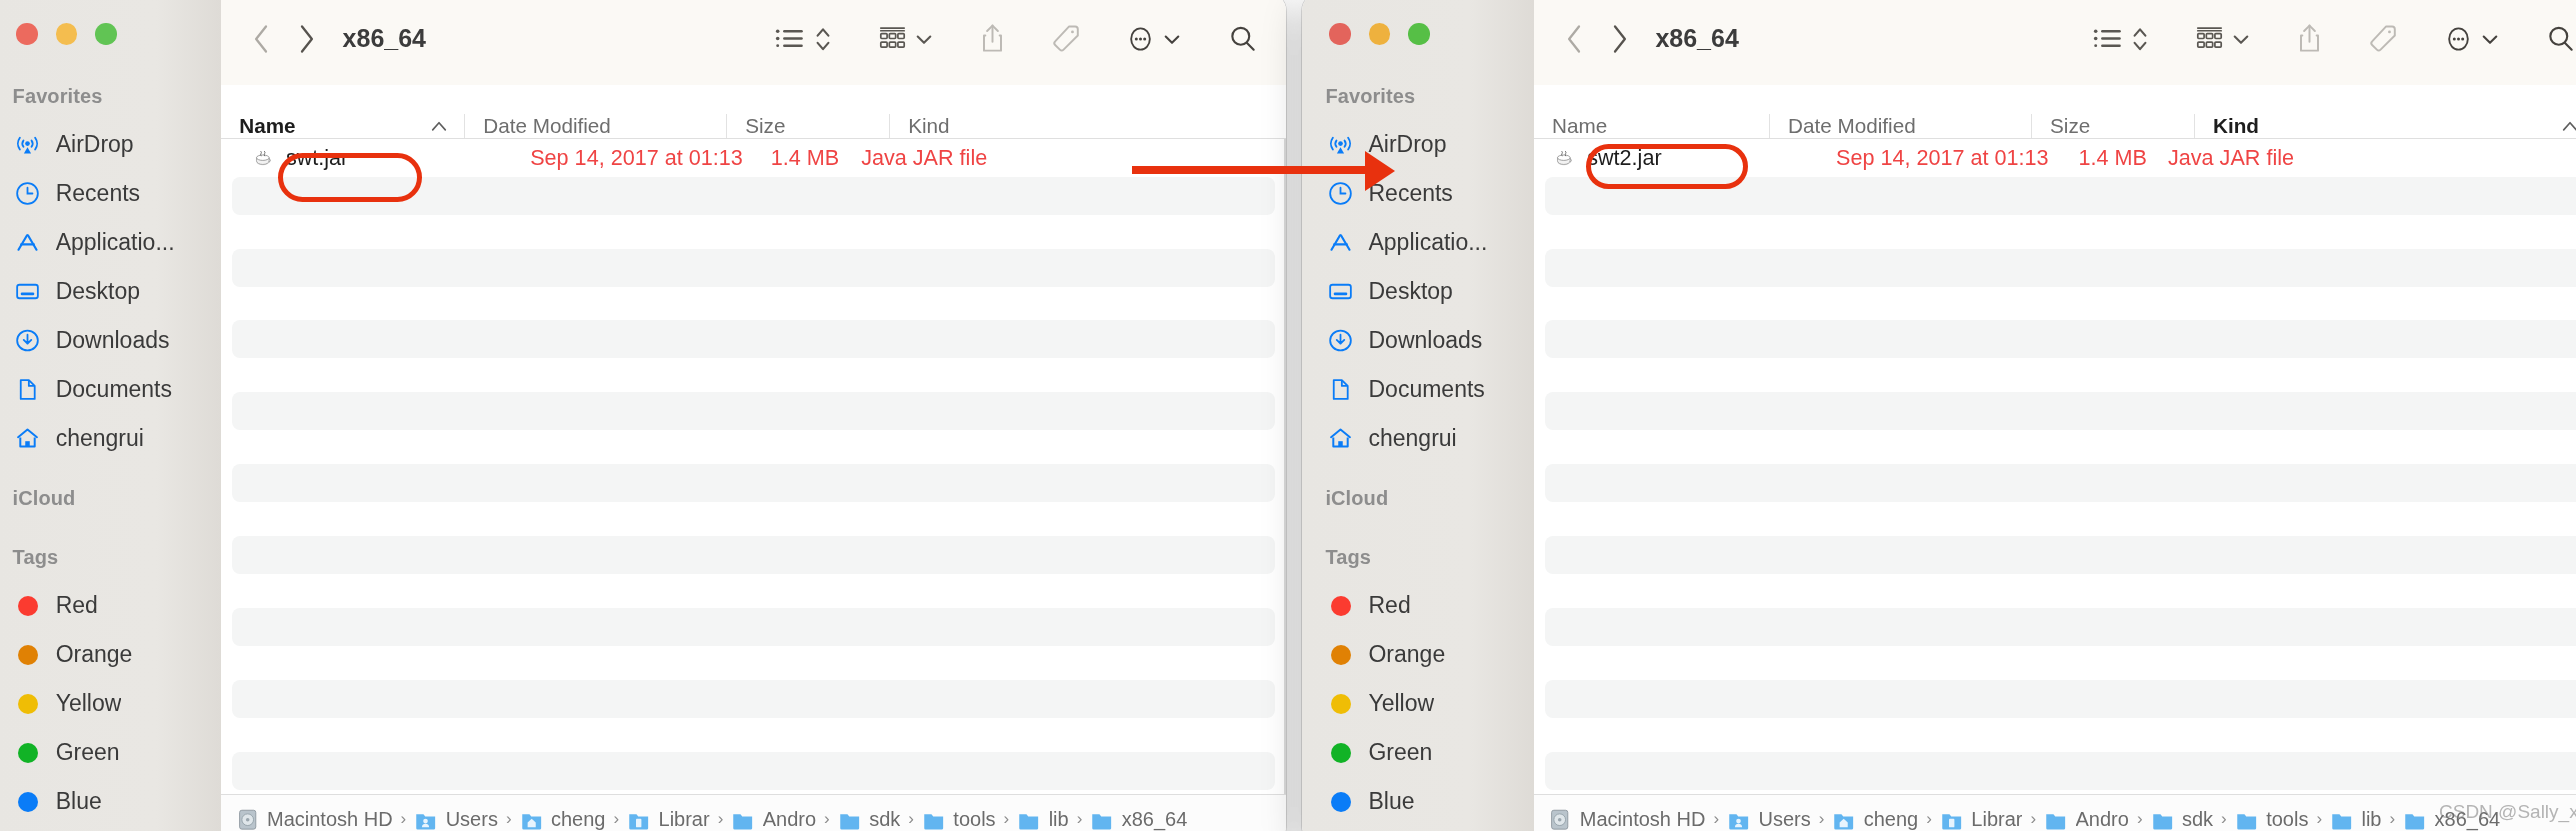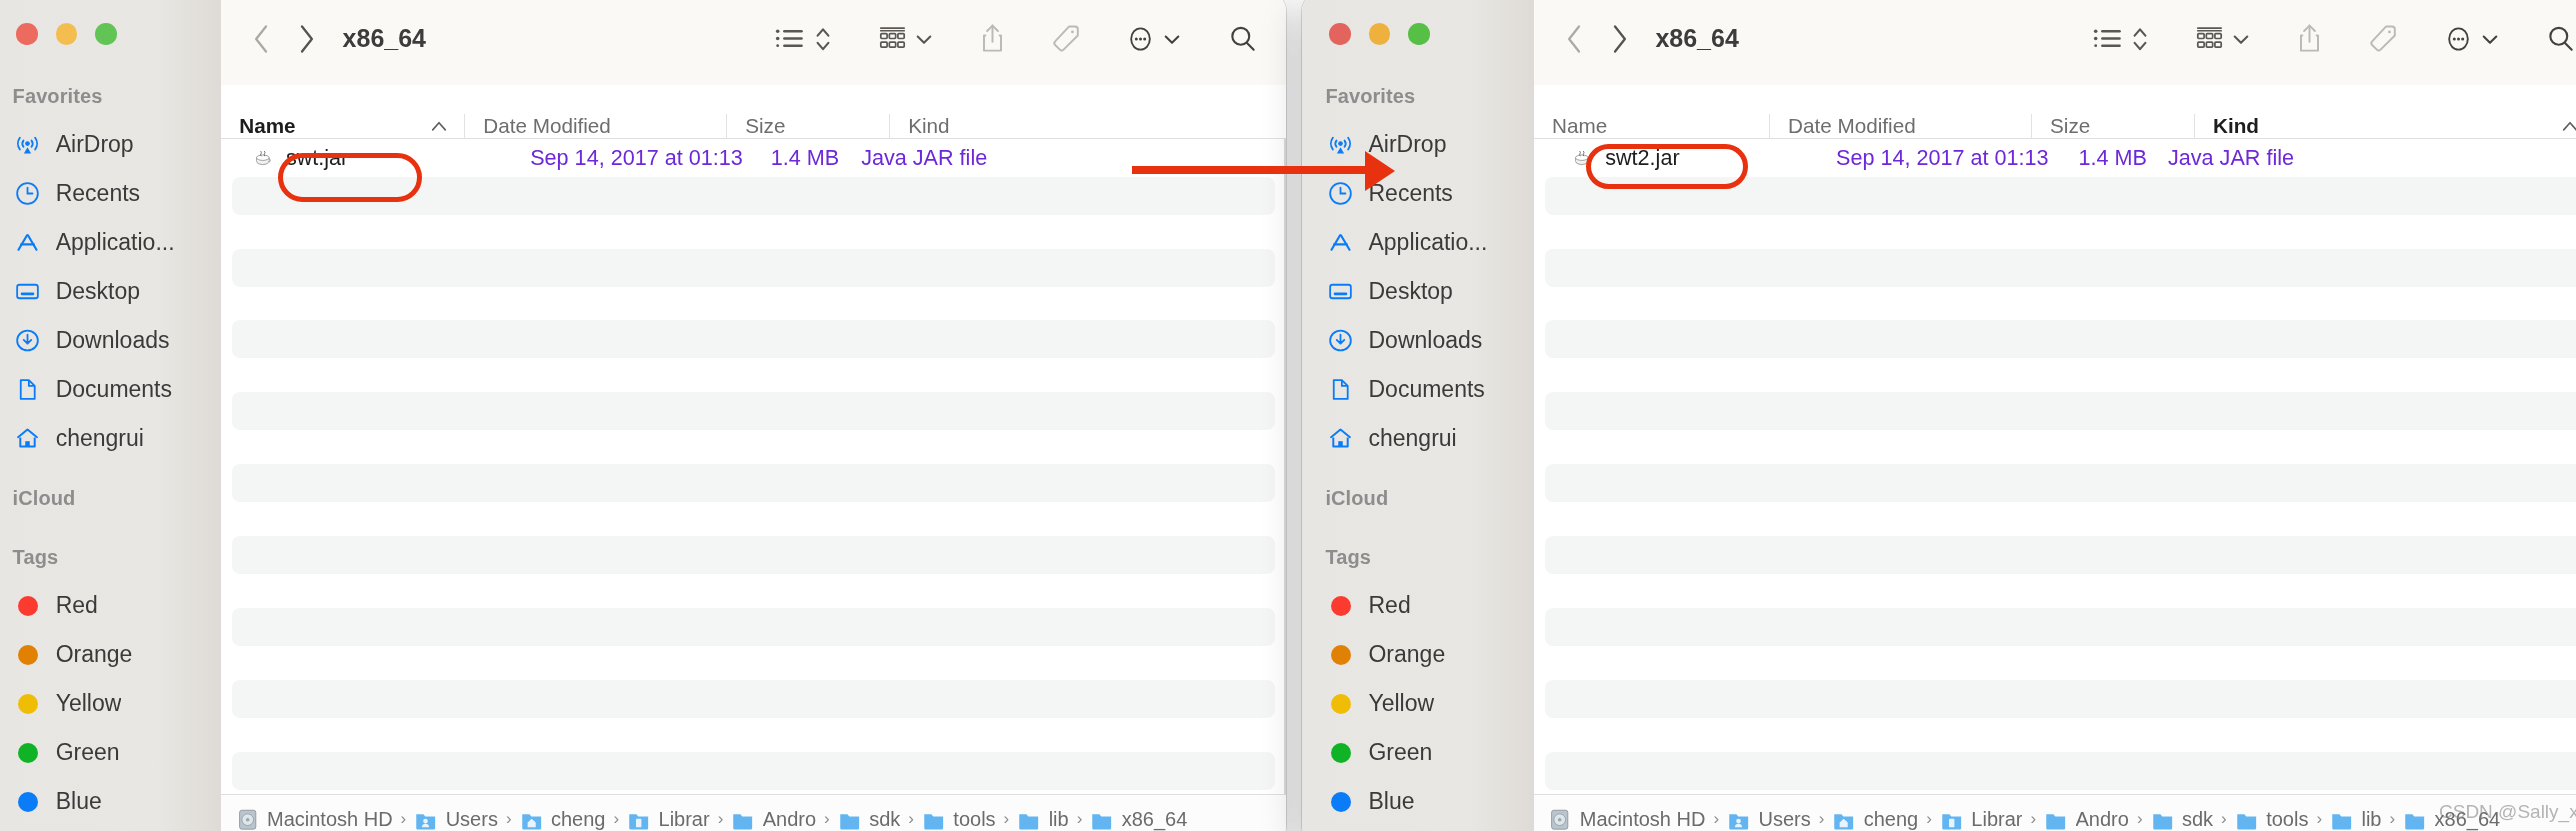--- a/index.html
+++ b/index.html
@@ -82,21 +82,21 @@
   .col.sorted { color: #1d1d1d; font-weight: 700; }
   .sort-caret { position:absolute; right: 16px; top: 50%; transform: translateY(-50%); }
 
   
   .rows { position: absolute; left:0; right:0; top: 146px; bottom: 50px; overflow:hidden; }
   .row {
     position: absolute; left: 0; right: 0; height: 38px;
     display:flex; align-items:center;
   }
   .row.stripe { background: #f4f5f5; border-radius: 8px; margin: 0 10.8px; }
-  .row .cell { font-size: 21.6px; color: #6d28d9; white-space: nowrap; }
+  .row .cell { font-size: 21.6px; color: #ef4444; white-space: nowrap; }
   .row .cell.name { display:flex; align-items:center; gap: 10.8px; color: #1d1d1d; }
   .row .cell.size { text-align: right; }
   .jar-ico { width: 23.4px; height: 23.4px; flex: 0 0 23.4px; }
   .jar-ico svg { display:block; }
 
   
   .pathbar {
     position: absolute; left: 0; right: 0; bottom: 0; height: 50px;
     background: #fcfcfc; border-top: 0.9px solid #dedede;
     display: flex; align-items: center; padding-left: 14.4px; gap: 0; overflow: hidden;
@@ -787,21 +787,21 @@
             <span class="sort-caret">
               <svg width="18" height="12.6" viewBox="0 0 20 14">
                   <path d="M3 11 L10 3 l7 8" fill="none" stroke="#5e5e5e" stroke-width="1.8" stroke-linecap="round" stroke-linejoin="round"></path>
                 </svg>
             </span>
           </div>
         </div>
 
         <div class="rows">
           <div class="row" style="top:0">
-            <span class="cell name" style="position:absolute;left:37px;">
+            <span class="cell name" style="position:absolute;left:19px;">
               <span class="jar-ico">
                 <svg width="23.4" height="23.4" viewBox="0 0 26 26">
                   <ellipse cx="12" cy="17.5" rx="7" ry="4" fill="#d8d8d8"></ellipse>
                   <path d="M5 13 h14 v3.5 a7 4 0 0 1-14 0z" fill="#f2f2f2" stroke="#9a9a9a" stroke-width="0.9"></path>
                   <ellipse cx="12" cy="13" rx="7" ry="3" fill="#fff" stroke="#8c8c8c" stroke-width="0.9"></ellipse>
                   <path d="M19 14 a3 2.4 0 0 1 0 4" fill="none" stroke="#8c8c8c" stroke-width="1"></path>
                   <path d="M10 6 c2 2 -2 3 0 5 M14 6 c2 2 -2 3 0 5" fill="none" stroke="#6b6b6b" stroke-width="1.1" stroke-linecap="round"></path>
                 </svg>
               </span>
               <span>swt2.jar</span>

